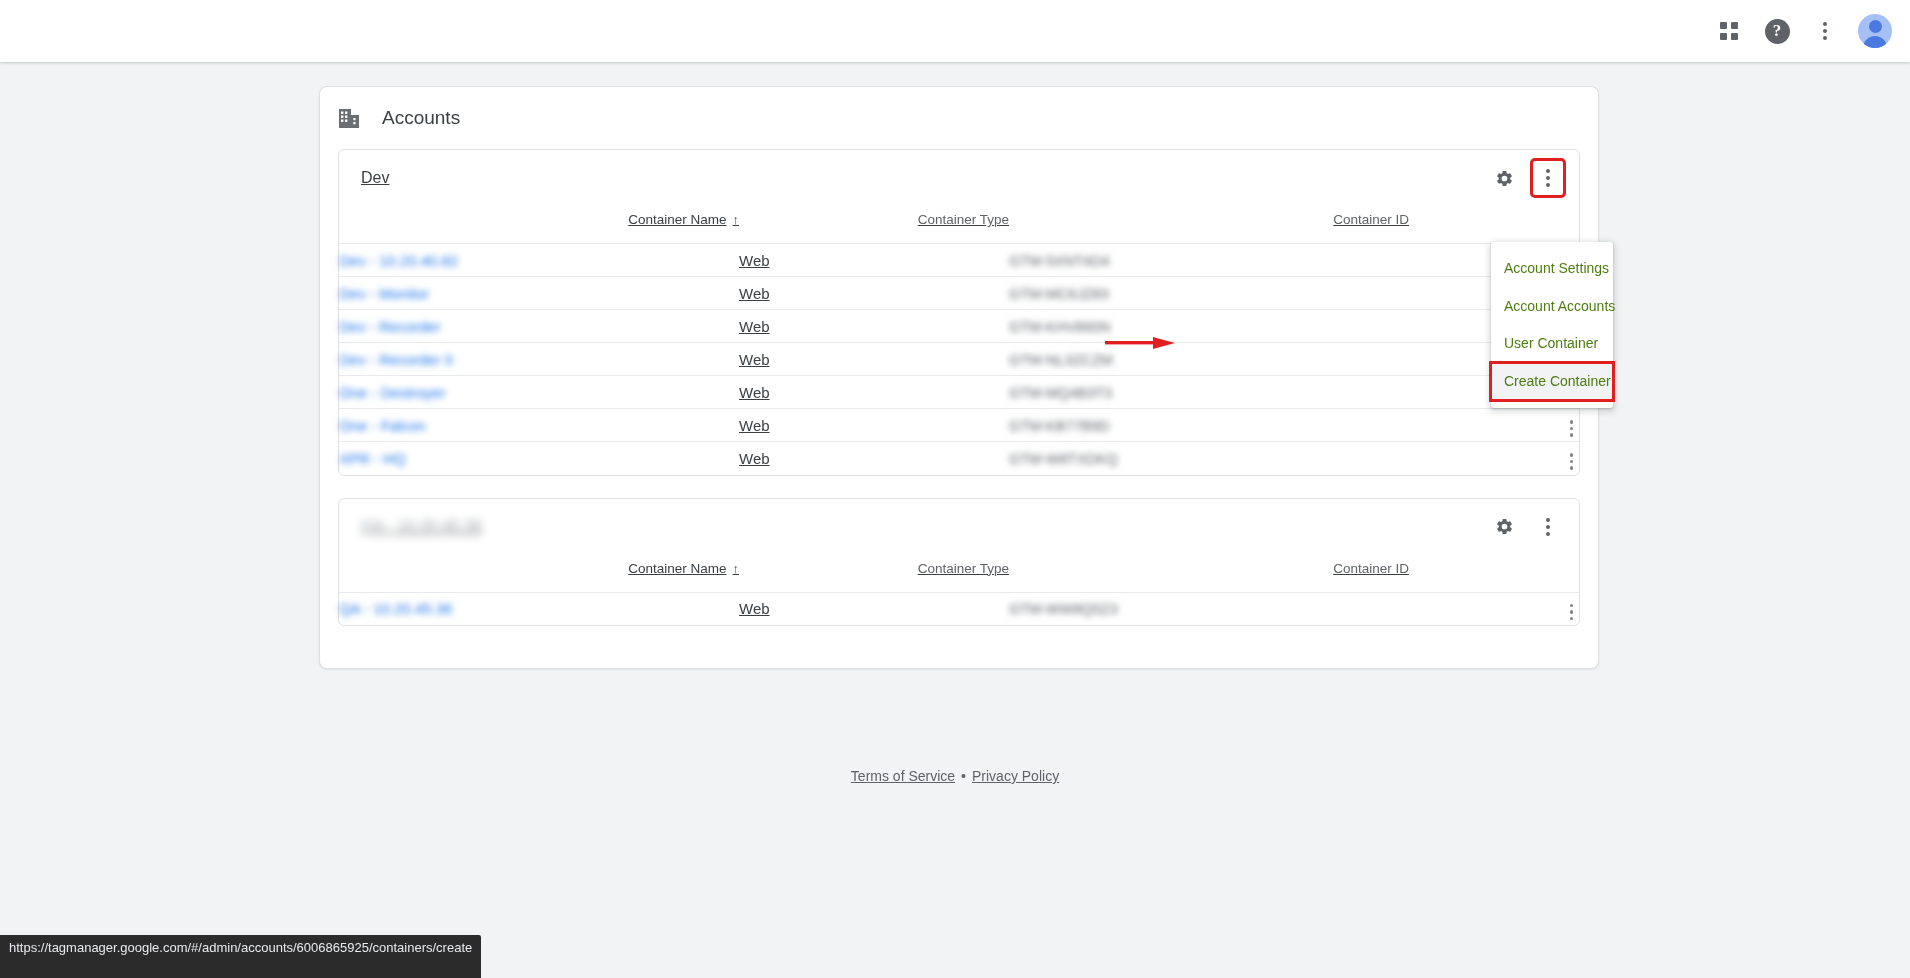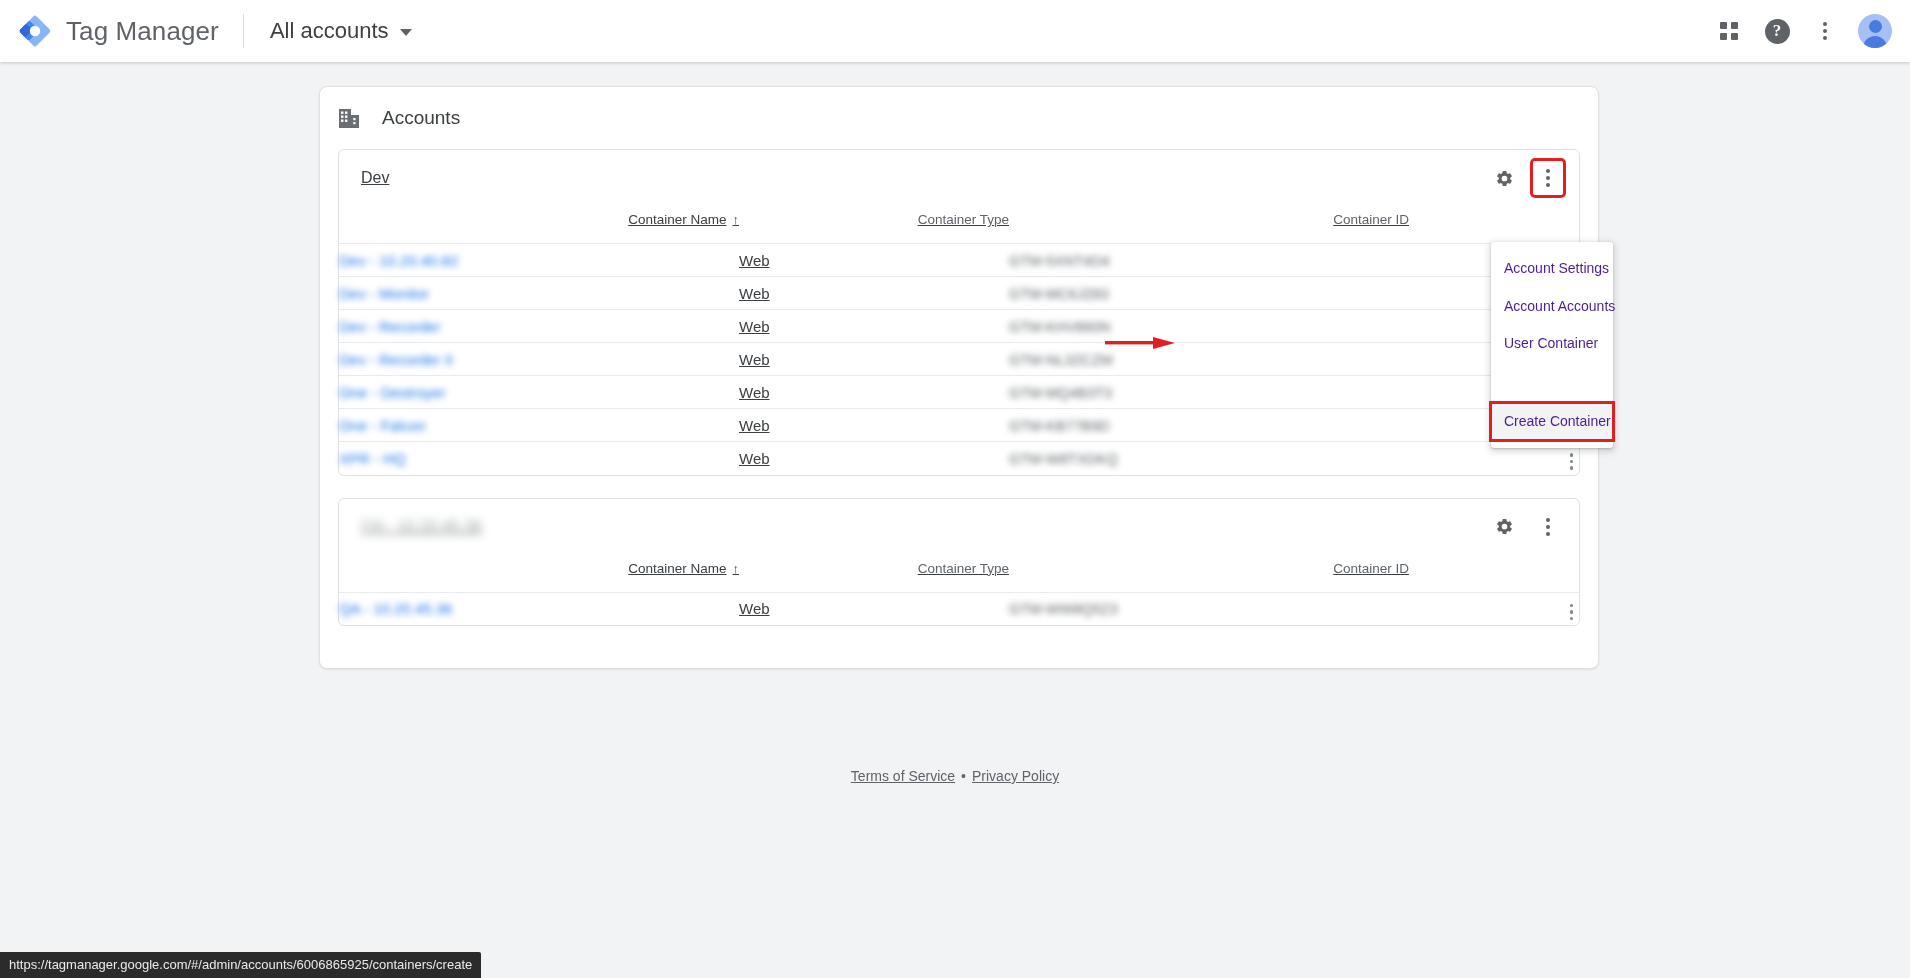--- a/index.html
+++ b/index.html
@@ -304,29 +304,28 @@
     top: 155px;
     width: 122px;
     background: #ffffff;
     border-radius: 3px;
     box-shadow: 0 2px 6px 2px rgba(60,64,67,.18), 0 1px 2px rgba(60,64,67,.25);
     padding: 8px 0;
     z-index: 60;
   }
   .menu-item {
     font-size: 14px;
-    color: #4c1d95;
+    color: #4d7c0f;
     padding: 10px 13px;
     cursor: pointer;
     white-space: nowrap;
     line-height: 1.25;
   }
   .menu-item.active {
     background: #f1f3f4;
-    margin-top: 40px;
   }
   .menu-item.boxed {
     outline: 3px solid #e02020;
     outline-offset: -1px;
     position: relative;
     z-index: 2;
   }
 
   
   .red-arrow {
@@ -357,53 +356,31 @@
   .footer .dot { color: #5f6368; }
 
   
   .statusbar {
     position: absolute;
     left: 0;
     bottom: 0;
     background: #2b2b2b;
     color: #e8eaed;
     font-size: 13px;
-    padding: 5px 9px 6px 9px;
+    padding: 5px 9px 23px 9px;
     font-family: "Liberation Sans", sans-serif;
     white-space: nowrap;
     z-index: 90;
     border-top-right-radius: 2px;
   }
 </style>
 </head>
 <body>
 
 <div class="appbar">
-  <div class="appbar-left">
-
-    <div class="gtm-logo">
-      <svg width="38" height="38" viewBox="0 0 38 38" aria-hidden="true">
-        <g transform="translate(19,19) rotate(45)">
-          <rect x="-11.5" y="-11.5" width="23" height="23" rx="2.5" fill="#8ab4f8"></rect>
-          <rect x="-11.5" y="-3.5" width="14" height="15" rx="2.5" fill="#4285f4"></rect>
-          <rect x="-11.5" y="1" width="9" height="10.5" rx="2.5" fill="#3367d6"></rect>
-          <circle cx="0" cy="0" r="5.2" fill="#ffffff"></circle>
-        </g>
-      </svg>
-    </div>
-
-    <div class="brand-title">Tag Manager</div>
-
-    <div class="brand-sep"></div>
-
-    <div class="acct-switcher">
-      <span class="acct-switcher-label">All accounts</span>
-      <span class="caret"></span>
-    </div>
-  </div>
 
   <div class="appbar-right">
     <div class="ab-icon">
       <span class="grid-icon">
           <i></i>
           <i></i>
           <i></i>
           <i></i>
         </span>
     </div>

